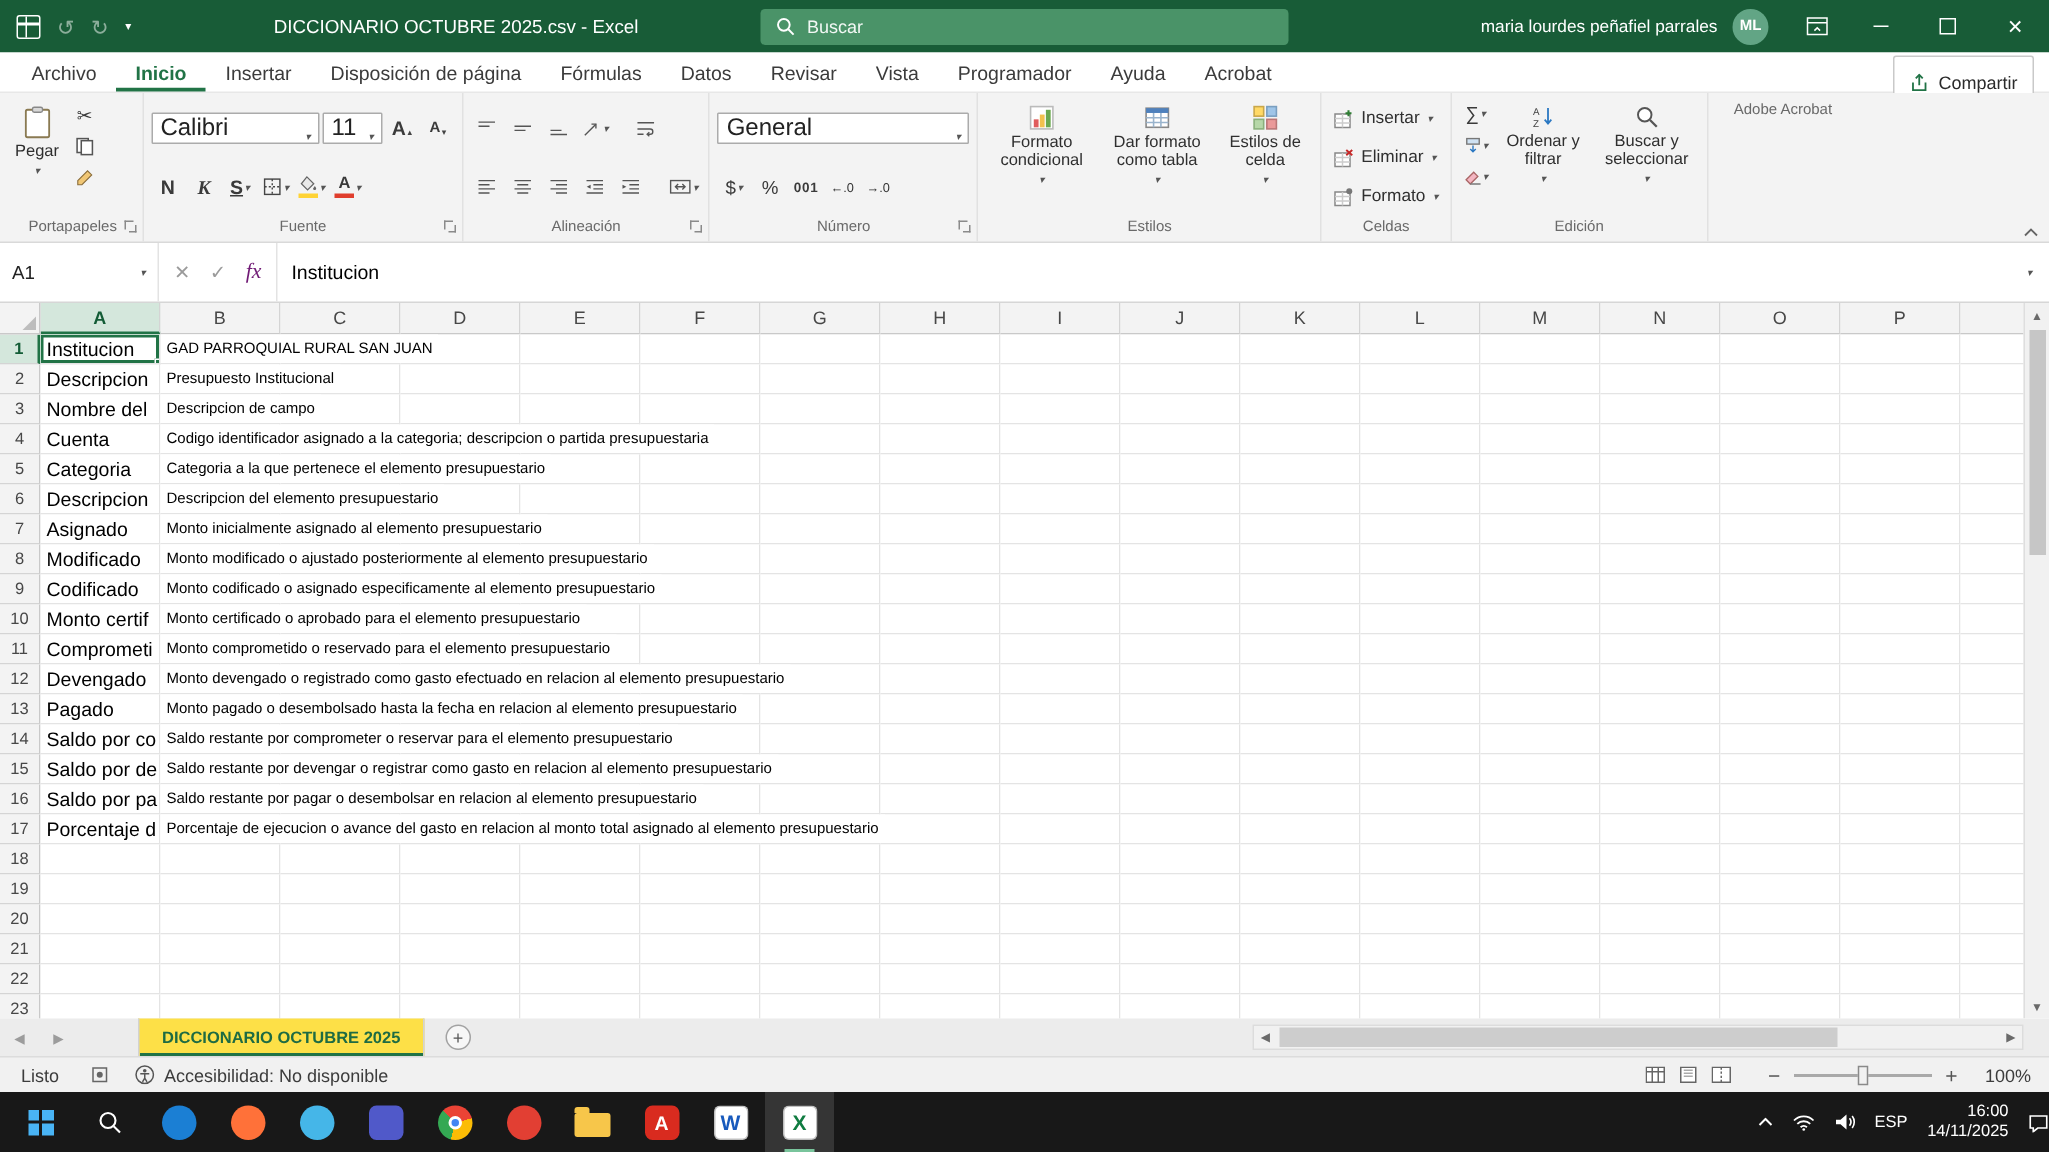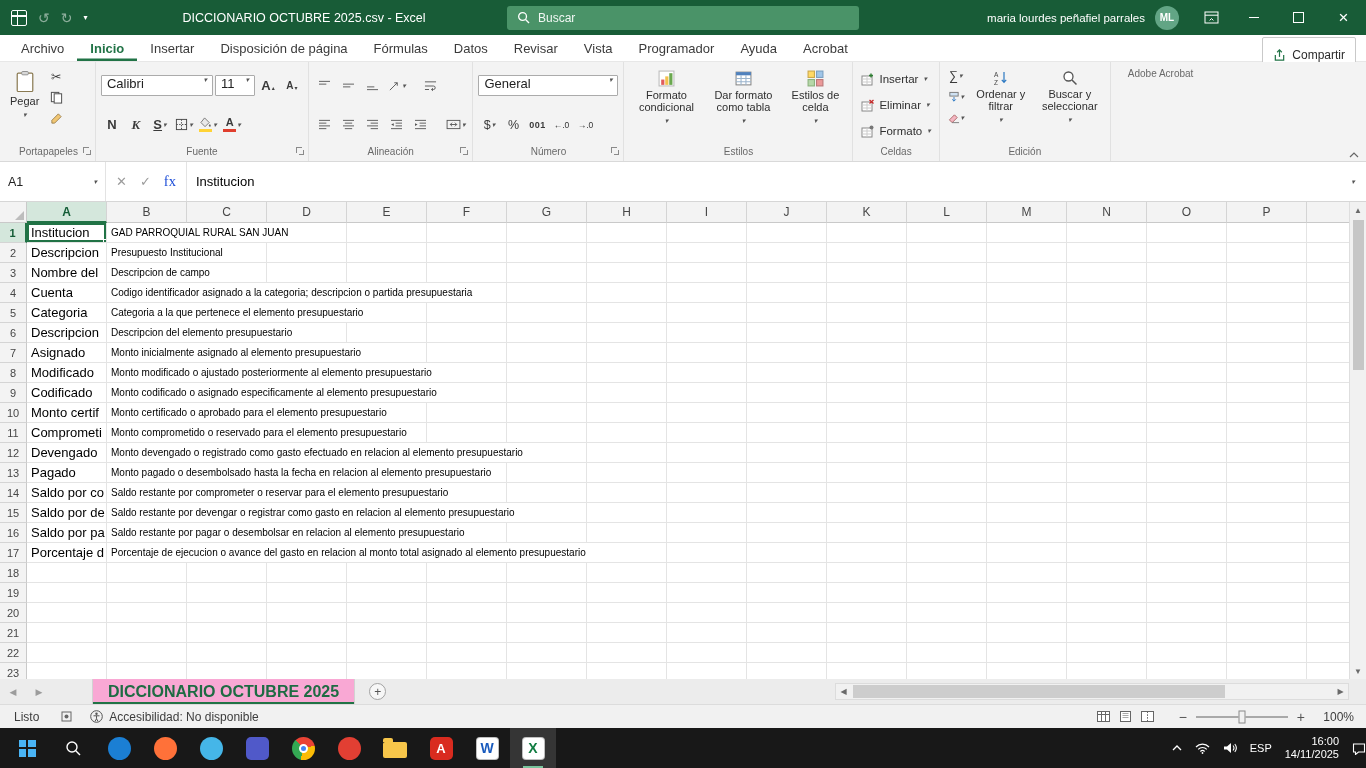--- a/index.html
+++ b/index.html
@@ -39,42 +39,42 @@
 .rg-label{font-size:10px;color:#696969;text-align:center;padding:2px 12px 4px;white-space:nowrap}
 .launcher{position:absolute;right:3px;bottom:5px;width:9px;height:9px}
 .launcher::before{content:"";position:absolute;left:0;top:0;width:5px;height:5px;border-left:1px solid #8a8a8a;border-top:1px solid #8a8a8a}
 .launcher::after{content:"";position:absolute;right:1px;bottom:1px;width:4px;height:4px;border-right:1.3px solid #8a8a8a;border-bottom:1.3px solid #8a8a8a}
 .bigbtn{display:flex;flex-direction:column;align-items:center;gap:2px;padding:4px 3px 2px;font-size:11px;color:#2f2f2f;text-align:center;border-radius:2px;line-height:12px}
 .bigbtn .lbl{white-space:normal}
 .sbtn{min-width:22px;height:20px;display:flex;align-items:center;justify-content:center;color:#3a3a3a;font-size:12.5px;border-radius:2px;gap:1px;padding:0 2px}
 .minicol{display:flex;flex-direction:column;gap:1px;justify-content:flex-start}
 .rows2{display:flex;flex-direction:column;justify-content:space-around}
 .rowline{display:flex;align-items:center;gap:2px}
-.inputbox{height:21px;background:#fff;border:1px solid #ababab;display:flex;align-items:flex-start;padding:0 5px;font-size:13px;color:#222;justify-content:space-between;border-radius:1px}
+.inputbox{height:21px;background:#fff;border:1px solid #ababab;display:flex;align-items:flex-end;padding:0 5px;font-size:16px;color:#222;justify-content:space-between;border-radius:1px}
 .dd{display:flex;align-items:center}
 .dd::before{content:"▾";font-size:7px;color:#555}
 .fL{font-size:13px;font-weight:600}
 .ar-up::before{content:"▴";font-size:6px;color:#444}
 .ar-dn::before{content:"▾";font-size:6px;color:#444}
 .b-N{font-weight:800;font-size:13px}
 .b-K{font-style:italic;font-weight:700;font-size:13px;font-family:"Liberation Serif",serif}
 .b-S{text-decoration:underline;font-weight:600;font-size:13px}
 .colstack{display:flex;flex-direction:column;align-items:center;line-height:1}
 .colorbar{width:13px;height:3px;margin-top:1px}
 .n-000{font-size:9px;letter-spacing:.5px;font-weight:600}
 .dec1::before{content:"←.0";font-size:8.5px;color:#333}
 .dec2::before{content:"→.0";font-size:8.5px;color:#333}
 .cellrowbtn{display:flex;align-items:center;gap:5px;font-size:11.5px;color:#2f2f2f;height:22px;padding:0 3px}
 .collapse-ribbon{position:absolute;right:7px;bottom:3px;color:#666}
 
 
 .fbar{flex:0 0 40px;background:#fff;border-bottom:1px solid #d6d6d6;display:flex;align-items:center}
 .namebox{width:106px;height:100%;display:flex;align-items:center;justify-content:space-between;padding:0 8px;font-size:12.5px;color:#222;border-right:1px solid #e3e3e3}
 .fx-btns{display:flex;align-items:center;height:100%;border-right:1px solid #e3e3e3;padding:0 10px;gap:13px;color:#9b9b9b;font-size:13px}
-.fx{font-family:"Liberation Serif",serif;font-size:14.5px;color:#1d4ed8}
+.fx{font-family:"Liberation Serif",serif;font-style:italic;font-size:14.5px;color:#701a75}
 .fcontent{flex:1;padding-left:9px;font-size:13px;color:#000}
 .fexpand{width:26px;display:flex;justify-content:center;color:#777}
 
 
 .gridwrap{flex:0 0 477px;position:relative;background:#fff;overflow:hidden}
 .sheet{position:absolute;left:0;top:0;width:1349px}
 .colrow{display:flex;height:21px}
 .corner{width:27px;height:21px;background:#f3f3f3;border-right:1px solid #c9c9c9;border-bottom:1px solid #c9c9c9;position:relative}
 .corner::after{content:"";position:absolute;right:2px;bottom:2px;width:0;height:0;border-bottom:9px solid #bdbdbd;border-left:9px solid transparent}
 .col-h{width:80px;height:21px;background:#f3f3f3;border-right:1px solid #d4d4d4;border-bottom:1px solid #c9c9c9;display:flex;align-items:center;justify-content:center;font-size:12px;color:#474747}
@@ -90,21 +90,21 @@
 .cell.selected{z-index:3;box-shadow:inset 0 0 0 2px #217346}
 .fill-handle{position:absolute;right:-3px;bottom:-3px;width:6px;height:6px;background:#217346;border:1px solid #fff;z-index:4}
 .vscroll{position:absolute;top:0;right:0;bottom:0;width:17px;background:#f1f1f1;border-left:1px solid #dedede;display:flex;flex-direction:column;align-items:center}
 .vs-ar{height:16px;display:flex;align-items:center;justify-content:center;color:#6a6a6a;font-size:8px;width:100%}
 .vs-thumb{width:11px;height:150px;background:#c6c6c6;margin-top:2px}
 .vs-dn{margin-top:auto}
 
 
 .sheetbar{flex:0 0 25px;background:#ececec;display:flex;align-items:stretch;position:relative}
 .snav{width:26px;display:flex;align-items:center;justify-content:center;color:#9c9c9c;font-size:9px}
-.stab{background:#f9a8d4;display:flex;align-items:center;padding:0 15px;font-size:16px;font-weight:700;color:#1e6b43;border-left:1px solid #d2d2d2;border-right:1px solid #d2d2d2;box-shadow:inset 0 -2px 0 #217346;margin-left:40px;white-space:nowrap}
+.stab{background:#fde047;display:flex;align-items:center;padding:0 15px;font-size:11px;font-weight:700;color:#1e6b43;border-left:1px solid #d2d2d2;border-right:1px solid #d2d2d2;box-shadow:inset 0 -2px 0 #217346;margin-left:40px;white-space:nowrap}
 .addsheet{width:17px;height:17px;border-radius:50%;border:1px solid #a2a2a2;color:#555;display:flex;align-items:center;justify-content:center;font-size:12px;margin:auto 0 auto 14px;background:#f7f7f7}
 .hscroll{position:absolute;right:17px;left:835px;top:4px;bottom:4px;background:#f1f1f1;border:1px solid #dcdcdc;display:flex;align-items:center}
 .hs-ar{width:15px;text-align:center;color:#6a6a6a;font-size:8px}
 .hs-thumb{position:absolute;left:17px;width:372px;top:1px;bottom:1px;background:#cdcdcd}
 
 
 .statusbar{flex:0 0 24px;background:#f1f1f1;border-top:1px solid #dcdcdc;display:flex;align-items:center;font-size:12px;color:#3c3c3c}
 .st-mode{padding:0 14px}
 .st-macro{padding:0 8px;display:flex;align-items:center}
 .st-access{display:flex;align-items:center;gap:6px;padding:0 10px}
@@ -360,21 +360,21 @@
         </div>
       </div>
       <div class="rg-label">Alineación</div>
       <div class="launcher"></div>
     </div>
 
     <div class="rgroup">
       <div class="rg-body">
         <div class="rows2">
           <div class="rowline">
-            <div class="inputbox" style="width:140px">
+            <div class="inputbox" style="width:168px">
                 <span>General</span>
                 <i class="dd"></i>
               </div>
           </div>
           <div class="rowline">
             <div class="sbtn">
                 <span>$</span>
                 <i class="dd"></i>
               </div>
             <div class="sbtn">%</div>

